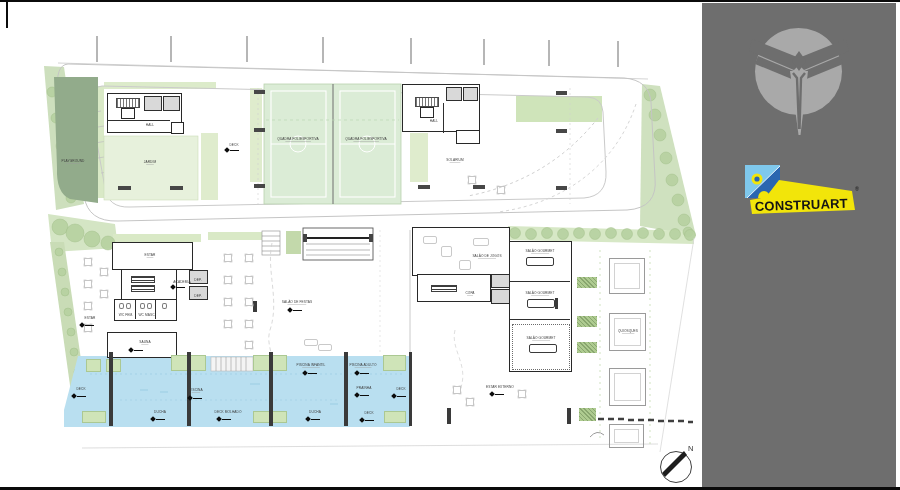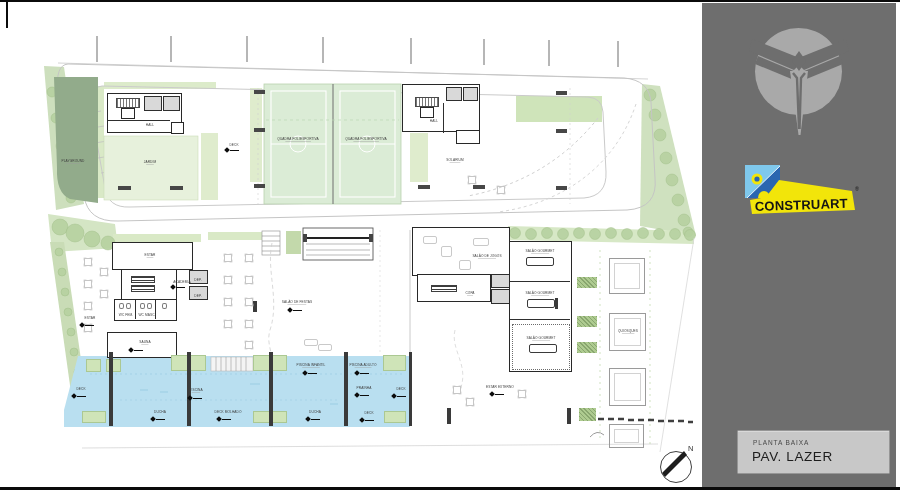--- a/index.html
+++ b/index.html
@@ -441,19 +441,15 @@
       <polygon points="9,38 42,6 42,38" fill="#2a66b0"></polygon>
       <line x1="9" y1="38" x2="42" y2="6" stroke="#eaf4fb" stroke-width="1"></line>
       <circle cx="19" cy="19" r="5.5" fill="#f2e50a"></circle>
       <circle cx="19" cy="19" r="2.6" fill="#2a66b0"></circle>
       <polygon points="41,20 114,31 117,50 14,54 12,40 28,37" fill="#f2e50a"></polygon>
       <path d="M20,38 a6,7 0 0 1 12,0 Z" fill="#f2e50a"></path>
       <text x="17" y="51" font-family="Liberation Sans, sans-serif" font-size="13" font-weight="bold" fill="#141414" letter-spacing="0.2" transform="rotate(-2 17 51)">CONSTRUART</text>
       <text x="117" y="31" font-family="Liberation Sans, sans-serif" font-size="5.5" fill="#141414">®</text>
     </svg>
 
-    <div id="titleblock">
-      <div id="tb-sub">PLANTA BAIXA</div>
-      <div id="tb-title">PAV. LAZER</div>
-    </div>
   </div>
 
 </div>
 
 </body></html>

